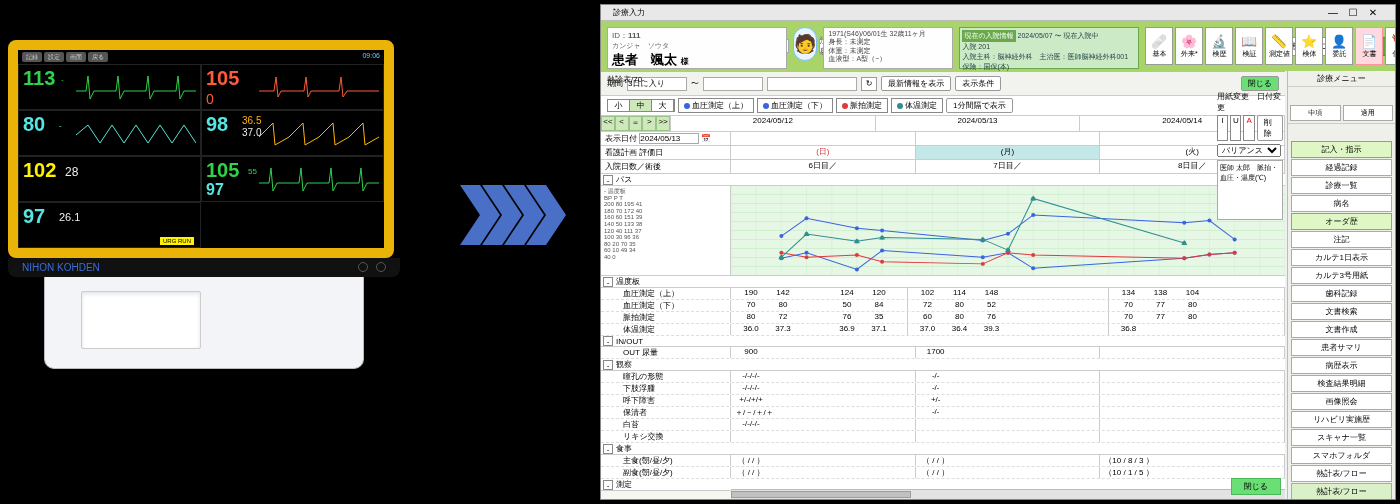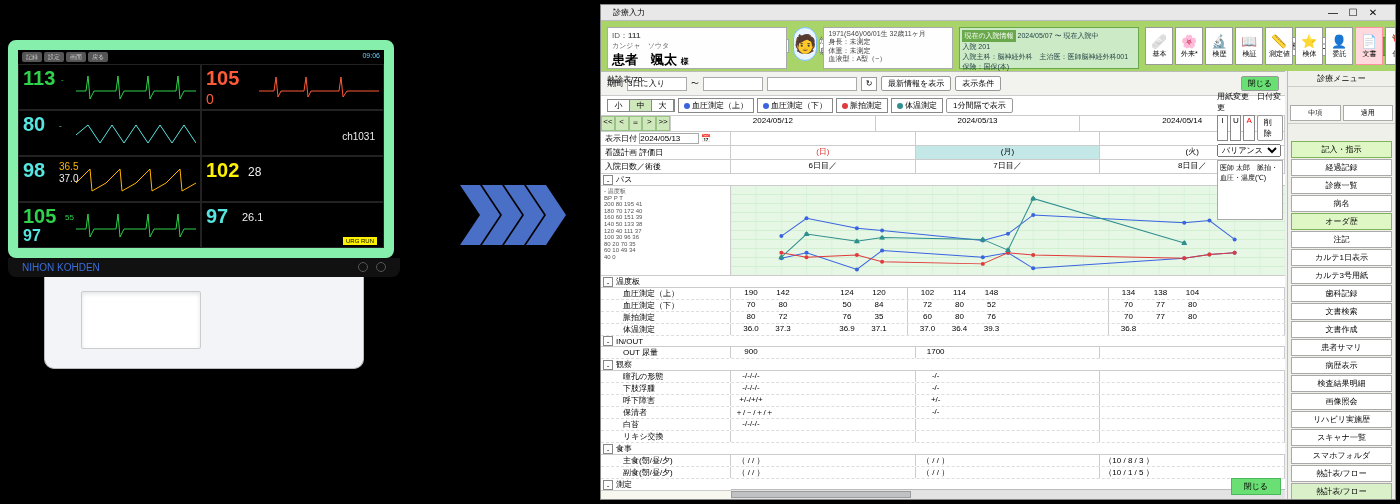--- a/index.html
+++ b/index.html
@@ -1,20 +1,20 @@
 <!DOCTYPE html>
 <html><head>
 <meta charset="utf-8">
 <style>
   * { box-sizing: border-box; margin: 0; padding: 0; }
   body { width: 1400px; height: 504px; background: #000; font-family: "Meiryo", sans-serif; font-size: 9px; overflow: hidden; position: relative; }
 
   
   .device { position: absolute; left: 8px; top: 40px; width: 392px; height: 312px; }
-  .device .screen { width: 386px; height: 218px; background: #000; border: 10px solid #86efac; border-radius: 8px; position: relative; }
+  .device .screen { width: 386px; height: 218px; background: #000; border: 10px solid #eab308; border-radius: 8px; position: relative; }
   .device .scr-in { position: absolute; inset: 0; background: #000; }
   .top-bar { height: 14px; display: flex; gap: 2px; padding: 2px 4px; }
   .top-bar .tbtn { background: #555; color: #ccc; font-size: 6px; padding: 1px 4px; border-radius: 2px; }
   .top-bar .clock { margin-left: auto; color: #6cf; font-size: 7px; }
   .vital-grid { position: absolute; top: 14px; left: 0; right: 0; bottom: 0; display: grid; grid-template-columns: 50% 50%; grid-template-rows: 25% 25% 25% 25%; }
   .cell { border: 1px solid #222; position: relative; overflow: hidden; }
   .cell .big { font-size: 20px; font-weight: bold; position: absolute; left: 4px; top: 2px; }
   .cell .sm  { font-size: 8px; position: absolute; }
   .c-green  { color: #2fd24a; }
   .c-red    { color: #ff5b39; }
@@ -146,23 +146,20 @@
           <svg viewBox="0 0 120 32">
               <polyline fill="none" stroke="#ff5b39" stroke-width="1" points="0,20 15,20 17,6 19,26 22,20 45,20 47,6 49,26 52,20 80,20 82,6 84,26 88,20 120,20"></polyline>
             </svg>
         </div>
         <div class="cell wave">
           <span class="big c-cyan">80</span>
           <span class="sm c-cyan" style="left:40px;top:10px">-</span>
           <svg viewBox="0 0 120 32">
               <polyline fill="none" stroke="#56e5e0" stroke-width="1" points="0,18 12,8 24,26 36,8 48,26 60,8 72,26 84,8 96,26 108,8 120,26"></polyline>
             </svg>
-        </div>
-        <div class="cell">
-          <span class="sm c-white" style="right:8px;top:20px;font-size:10px">ch1031</span>
         </div>
         <div class="cell wave">
           <span class="big c-cyan">98</span>
           <span class="sm c-orange" style="left:40px;top:4px;font-size:10px">36.5</span>
           <span class="sm c-white" style="left:40px;top:16px;font-size:10px">37.0</span>
           <svg viewBox="0 0 120 32">
               <polyline fill="none" stroke="#ffb400" stroke-width="1" points="0,20 14,6 16,28 30,20 44,6 46,28 60,20 74,6 76,28 90,20 104,6 106,28 120,20"></polyline>
             </svg>
         </div>
         <div class="cell wave">

